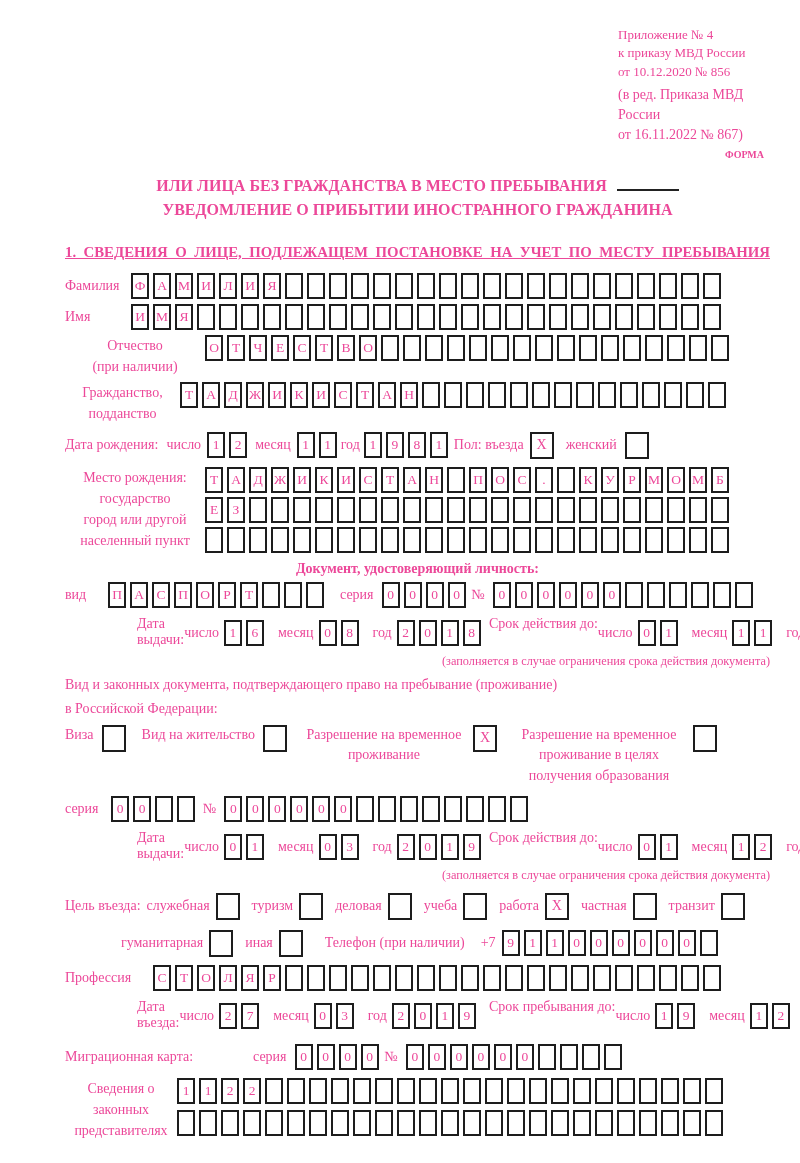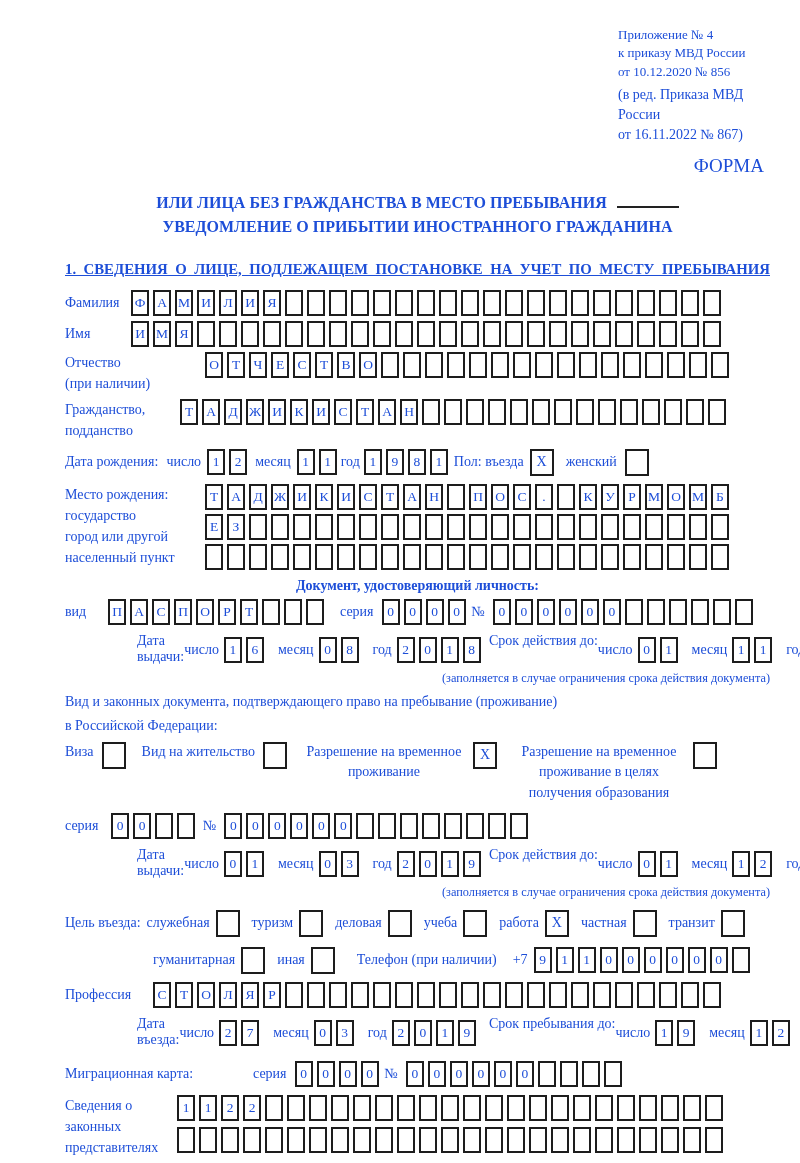--- a/index.html
+++ b/index.html
@@ -2,29 +2,29 @@
 <html lang="ru"><head>
 <meta charset="utf-8">
 <style>
   html,body{margin:0;padding:0;background:#ffffff;}
   .page{
     position:relative;
     width:800px;height:1163px;
     box-sizing:border-box;
     padding:26px 30px 0 65px;
     background:#ffffff;
-    color:#1d4ed8;
+    color:#ec4899;
     font-family:"Liberation Serif","DejaVu Serif",serif;
     font-size:14px;
     overflow:hidden;
   }
   
   .appendix{margin-left:553px;line-height:1.42;font-size:13px;}
   .appendix .rev{font-size:14px;margin-top:4px;line-height:1.42;}
-  .forma{text-align:right;font-weight:normal;font-size:19px;margin-top:10px;padding-right:6px;}
+  .forma{text-align:right;font-weight:bold;font-size:10px;margin-top:4px;padding-right:6px;}
   
   .title{margin-top:14px;text-align:center;font-weight:bold;font-size:16px;line-height:1.5;}
   .blank-line{display:inline-block;width:62px;border-bottom:2px solid #222;height:0.9em;margin-left:10px;}
   .section-heading{margin-top:22px;font-weight:bold;font-size:14.8px;text-align:justify;text-align-last:justify;text-decoration:underline;}
   
   .row{display:flex;align-items:center;margin-top:5px;}
   .row.top{align-items:flex-start;}
   .lbl{font-size:14px;flex:0 0 auto;}
   .w66{flex:0 0 66px;}
   .w140{flex:0 0 140px;}
@@ -36,21 +36,21 @@
     display:inline-flex;align-items:center;justify-content:center;
     font-size:13.5px;background:#fff;
   }
   .checkbox{
     box-sizing:border-box;flex:0 0 auto;
     width:24px;height:27px;border:2px solid #1d1d1d;
     display:inline-flex;align-items:center;justify-content:center;
     font-size:14px;background:#fff;
   }
   .stack > .cells{margin-bottom:4px;}
-  .lines div{line-height:21px;}
+  .lines div{line-height:21px;text-align:center;}
   
   .dates-row{display:flex;margin-top:8px;}
   .date-group{display:flex;flex-direction:row;flex:0 0 auto;}
   .dg-left{width:352px;}
   .dg-title{padding-left:72px;font-size:14px;margin-bottom:3px;}
   .dg-line{display:flex;align-items:center;}
   .dg-line .lbl{margin-right:5px;}
   .dg-line .cells{margin-right:10px;}
   .note{font-size:12.3px;text-align:right;margin-top:3px;}
   
@@ -58,21 +58,21 @@
   .pt-label{line-height:1.45;}
   .pt-center{text-align:center;}
   .w160{width:162px;}
   .w175{width:172px;}
   .cb-gap{margin-left:8px;}
   .grp-gap{margin-left:16px;}
   
   .purpose-row{display:flex;align-items:center;margin-top:10px;}
   .purpose-row .lbl{margin-right:6px;}
   .purpose-row .checkbox{margin-right:12px;}
-  .indent66{margin-left:88px;}
+  .indent66{margin-left:56px;}
   .nw{white-space:nowrap;}
   .mt8{margin-top:8px;} .mt10{margin-top:10px;} .mt12{margin-top:12px;}
 </style>
 </head>
 <body>
 
 <div class="page">
 
   <div class="appendix">
     <div>Приложение № 4</div>

